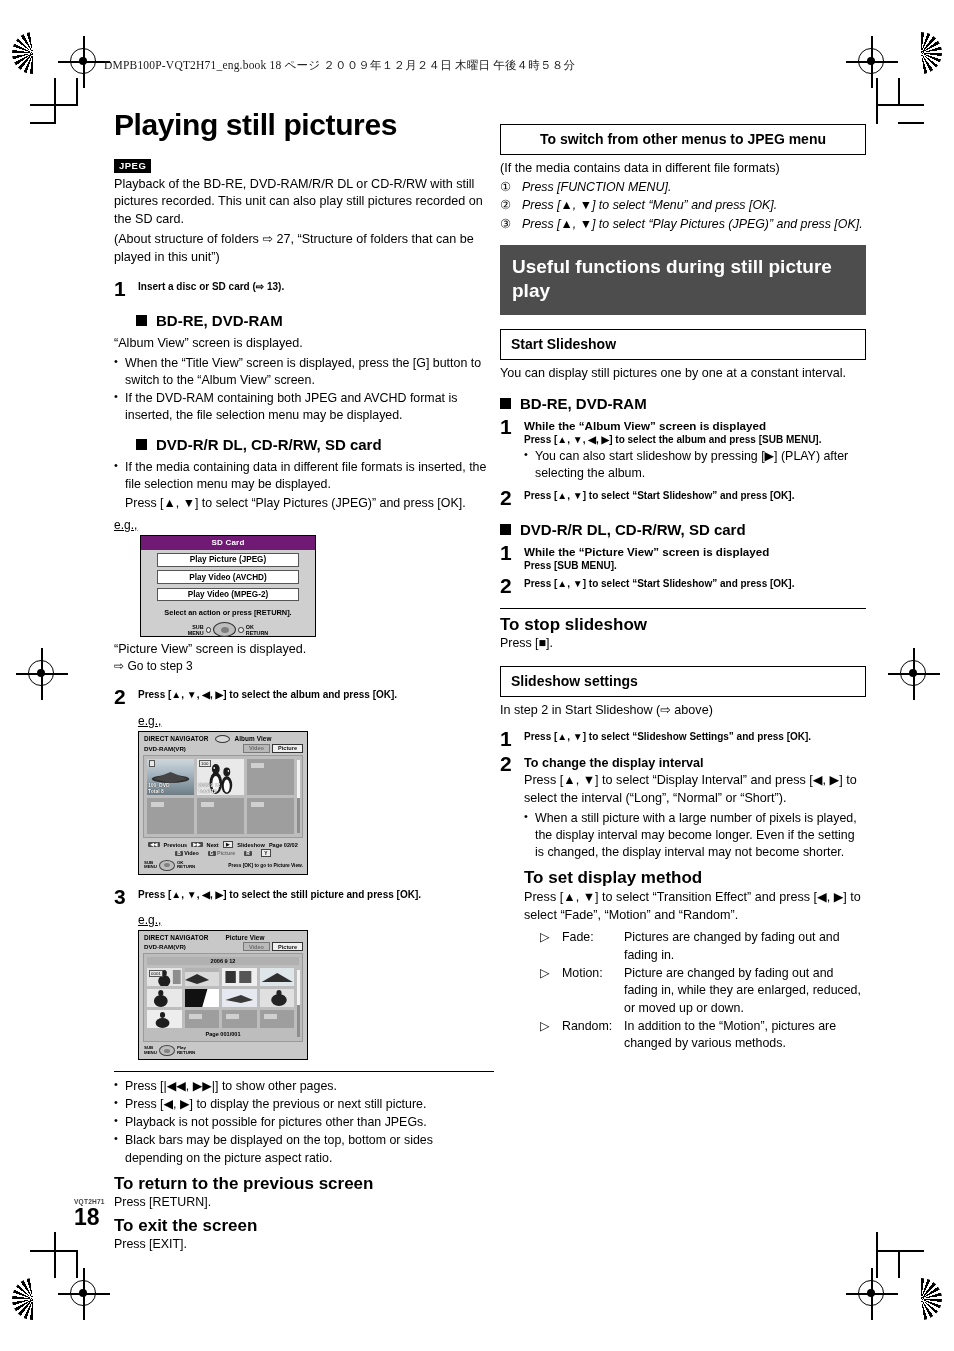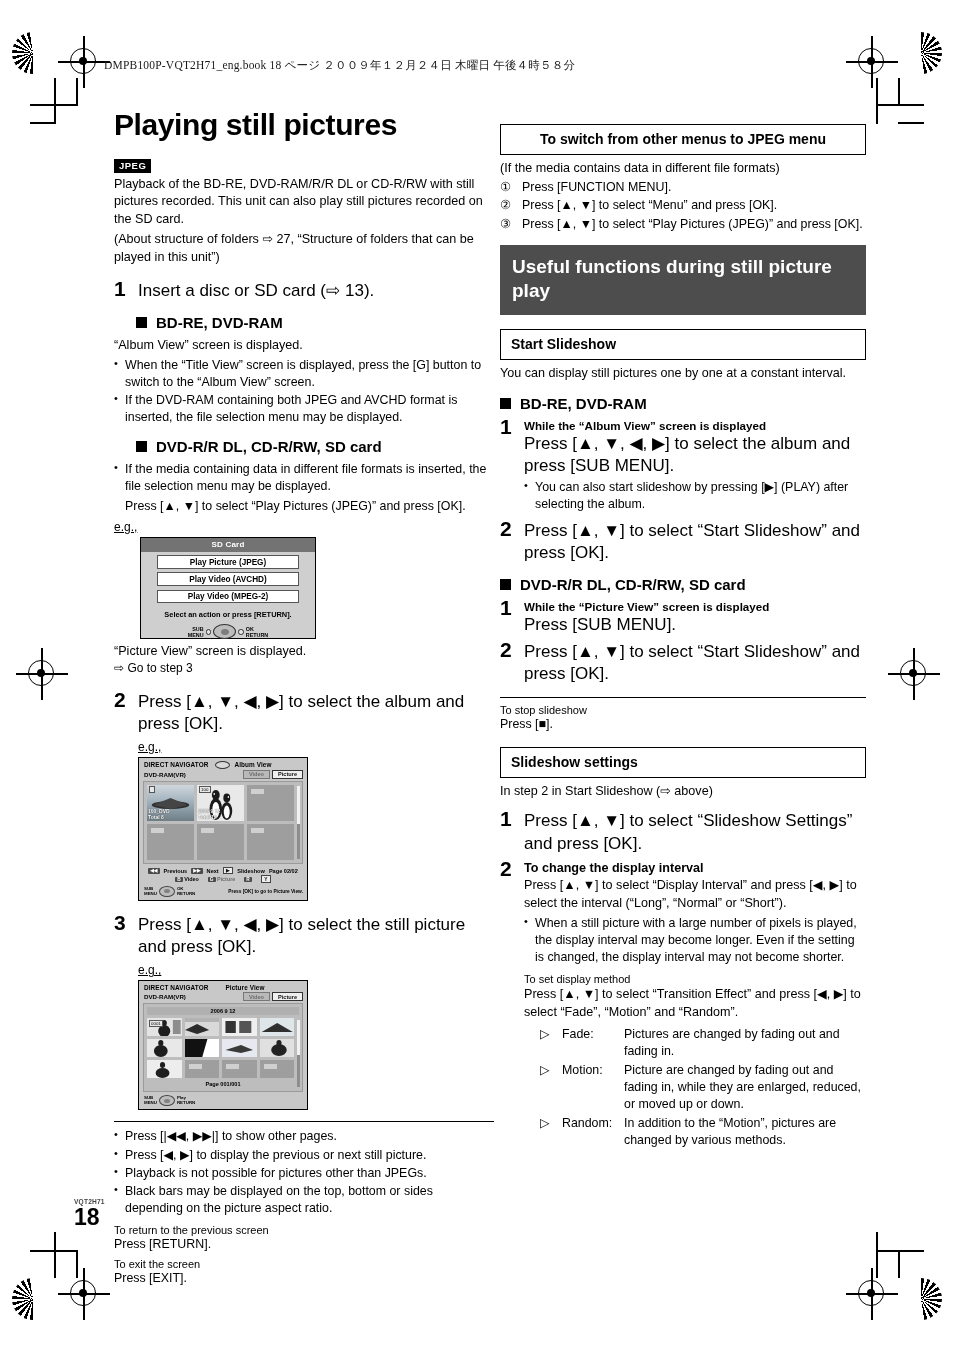--- a/index.html
+++ b/index.html
@@ -45,21 +45,21 @@
     display:inline-block;background:#000;color:#fff;font-size:9.5px;font-weight:bold;
     padding:1px 5px 1.5px 5px;letter-spacing:0.5px;margin-bottom:3px;
   }
   p.body{font-size:12.6px;line-height:1.42;margin:0 0 2px 0;}
   p.body.tight{margin-bottom:0;}
 
   
   .step{display:flex;margin-top:13px;}
   .step .num{font-size:21px;font-weight:bold;width:24px;flex:0 0 24px;line-height:1.05;margin-top:-2px;}
   .step .scontent{flex:1;}
-  .step .shead{font-size:17px;font-weight:normal;line-height:1.3;}
+  .step .shead{font-size:10px;font-weight:bold;line-height:1.3;}
   .step .shead-small{font-size:11.6px;font-weight:bold;line-height:1.3;}
 
   
   .sqhead{font-size:15px;font-weight:bold;margin:12px 0 6px 0;display:flex;align-items:center;}
   .sqhead .sq{display:inline-block;width:11px;height:11px;background:#000;margin-right:9px;}
   .sqhead.ind{margin-left:22px;}
 
   ul.bul{list-style:none;margin:2px 0 2px 0;padding:0;}
   ul.bul li{font-size:12.4px;line-height:1.38;padding-left:11px;position:relative;margin-bottom:1px;}
   ul.bul li:before{content:"\2022";position:absolute;left:0;top:-1px;font-size:11px;}
@@ -71,40 +71,40 @@
   .boxhead{
     border:1.4px solid #000;font-size:14px;font-weight:bold;padding:6px 10px 7px 10px;
     margin:0 0 5px 0;line-height:1.15;
   }
   .blackband{
     background:#4d4d4d;color:#fff;font-size:19px;font-weight:bold;
     padding:10px 12px 12px 12px;line-height:1.25;margin:12px 0 14px 0;
   }
   .rule{border-top:1.4px solid #000;margin:11px 0 6px 0;}
 
-  .minihead{font-size:11px;font-weight:normal;margin:7px 0 1px 0;}
+  .minihead{font-size:17px;font-weight:bold;margin:7px 0 1px 0;}
   .miniline{font-size:12.4px;margin:0 0 2px 0;}
 
   
   .cnum{display:flex;font-size:12.4px;line-height:1.4;margin-bottom:1px;}
   .cnum .c{width:22px;flex:0 0 22px;}
-  .cnum .t{flex:1;}
+  .cnum .t{flex:1;font-style:italic;}
 
   
   .tri{display:flex;font-size:12.4px;line-height:1.4;margin-bottom:1px;padding-left:16px;}
   .tri .g{width:22px;flex:0 0 22px;}
   .tri .lbl{width:62px;flex:0 0 62px;}
   .tri .txt{flex:1;}
 
   
   .screen{border:1.3px solid #000;background:#cfcfcf;box-sizing:border-box;}
 
   
   #sdcard{position:relative;width:176px;height:102px;margin:3px 0 4px 26px;padding:0;}
-  #sdcard .sdtitle{background:#737373;color:#fff;font-size:8px;font-weight:bold;text-align:center;
+  #sdcard .sdtitle{background:#701a75;color:#fff;font-size:8px;font-weight:bold;text-align:center;
       padding:2.5px 0;letter-spacing:0.2px;}
   #sdcard .opt{background:#fff;border:0.8px solid #555;margin:3.5px 16px 0 16px;text-align:center;
       font-size:8.2px;font-weight:bold;padding:1.4px 0;}
   #sdcard .note{text-align:center;font-size:7.4px;font-weight:bold;margin-top:7px;}
   #sdcard .remote{display:flex;align-items:center;justify-content:center;margin-top:5px;gap:2px;}
   #sdcard .rlabel{font-size:5.4px;font-weight:bold;line-height:1.15;text-align:right;}
   #sdcard .rlabel.r{text-align:left;}
   #sdcard .dpad{width:21px;height:13px;border:1px solid #333;border-radius:50%;background:#bdbdbd;
       position:relative;}
   #sdcard .dpad:after{content:"";position:absolute;left:6.5px;top:3.5px;width:8px;height:6px;

